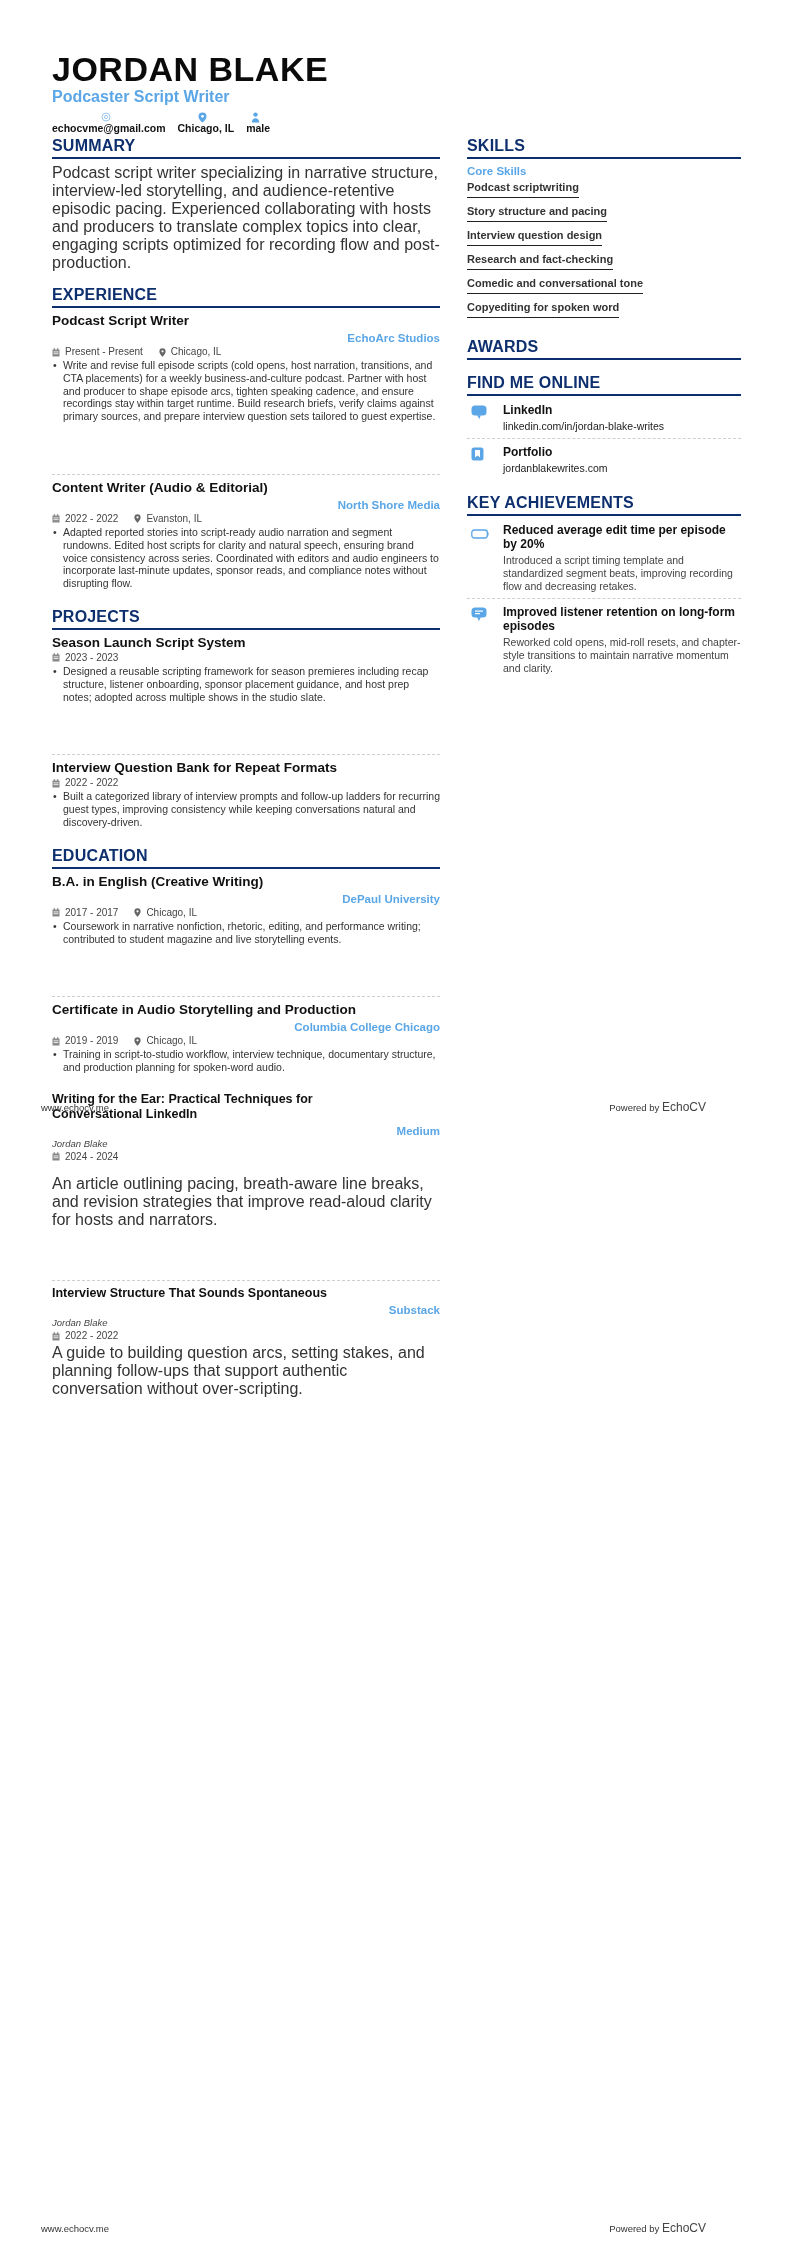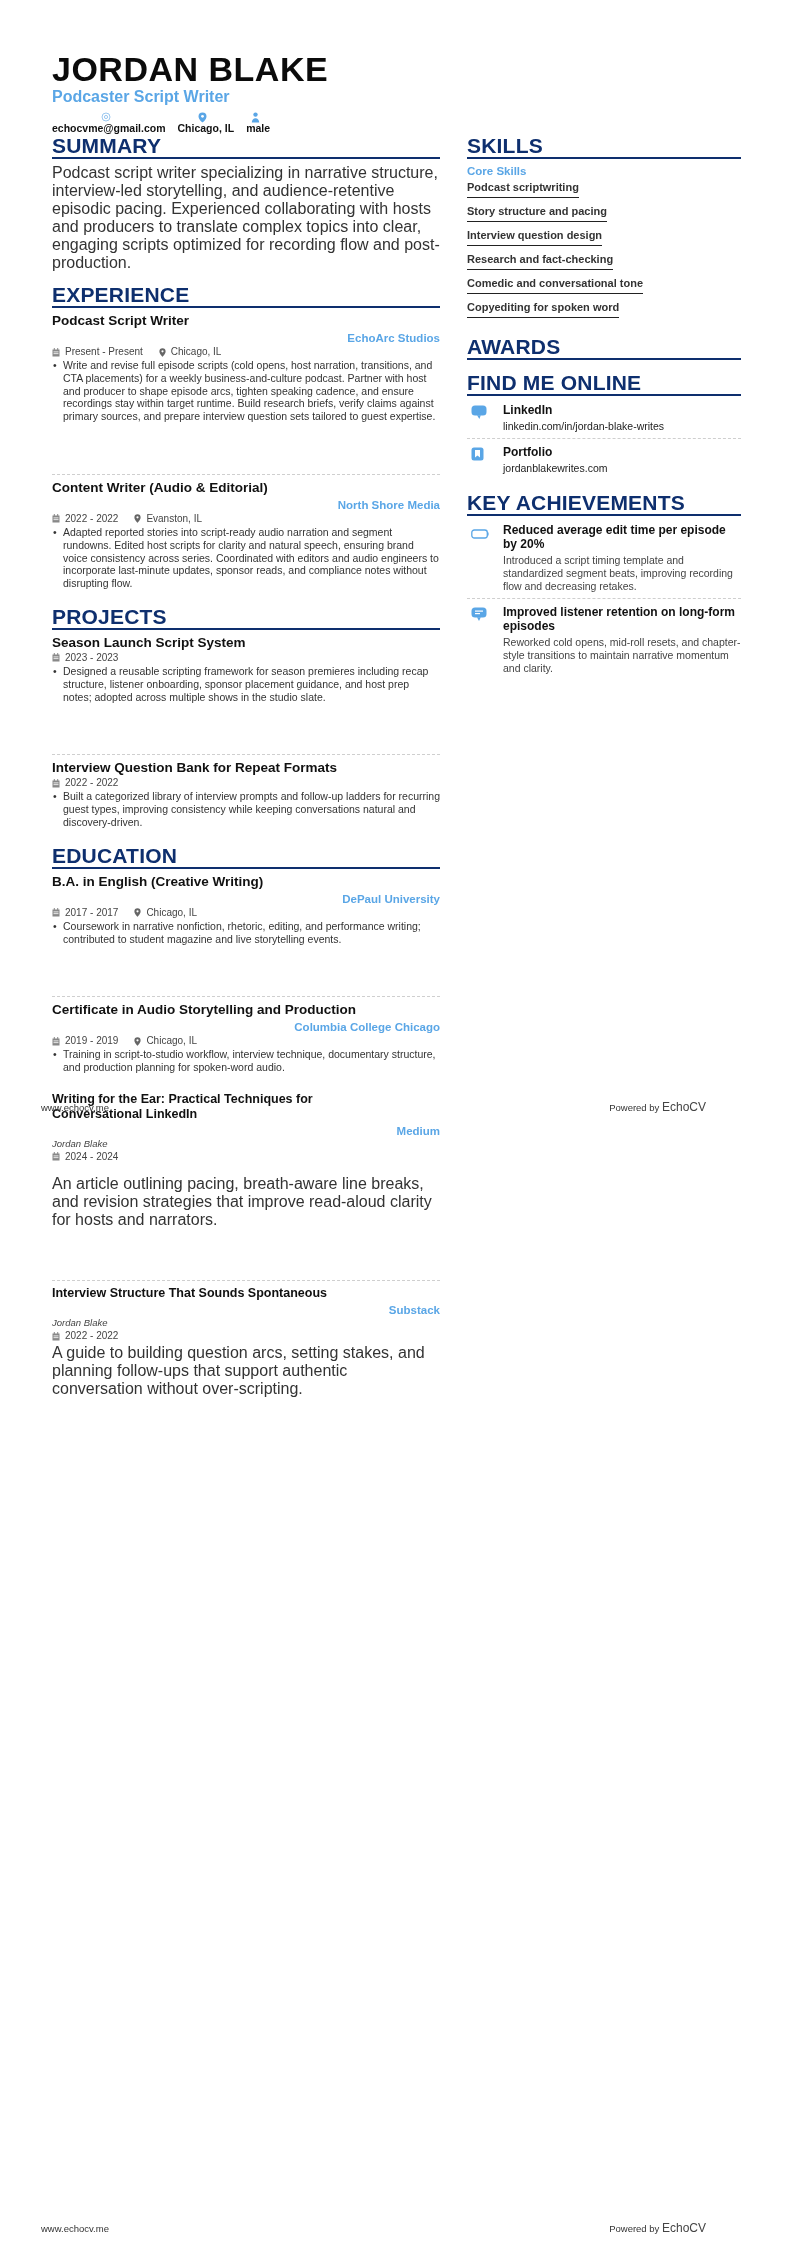--- a/index.html
+++ b/index.html
@@ -16,21 +16,21 @@
   .header { position: absolute; left: 52px; top: 52px; }
   .name { font-size: 34px; font-weight: bold; letter-spacing: 0.5px; color: #0b0b0b; line-height: 34px; }
   .title { font-size: 16px; font-weight: bold; color: #5aa6e6; margin-top: 2px; line-height: 18px; }
   .contacts { display: flex; align-items: center; margin-top: 6px; font-size: 10.5px; font-weight: bold; color: #111; }
   .contact { display: flex; align-items: center; margin-right: 12px; flex-direction: column; }
   .cicon { width: 10px; height: 10px; margin-right: 6px; display: inline-flex; align-items: center; justify-content: center; }
 
   .col-left { position: absolute; left: 52px; width: 388px; }
   .col-right { position: absolute; left: 467px; width: 274px; }
 
-  .section-title { font-size: 21px; font-weight: bold; color: #0e2f6e; line-height: 18px; padding-bottom: 2px; border-bottom: 2px solid #0e2f6e; margin-bottom: 5px; letter-spacing: 0.2px; }
+  .section-title { font-size: 16px; font-weight: bold; color: #0e2f6e; line-height: 18px; padding-bottom: 2px; border-bottom: 2px solid #0e2f6e; margin-bottom: 5px; letter-spacing: 0.2px; }
   .section { margin-bottom: 14px; }
   .para { font-size: 16px; line-height: 18px; color: #333; }
 
   .entry { padding-bottom: 4px; }
   .entry + .entry { border-top: 1px dashed #cfcfcf; padding-top: 5px; margin-top: 47px; }
   .entry-title { font-size: 13.5px; font-weight: bold; color: #111; line-height: 16px; }
   .entry-sub { font-size: 11.5px; font-weight: bold; color: #5aa6e6; line-height: 14px; margin-top: 2px; text-align: right; }
   .meta { display: flex; align-items: center; font-size: 10px; color: #444; line-height: 12px; margin-top: 1px; }
   .meta-item { display: flex; align-items: center; margin-right: 16px; }
   .meta svg { margin-right: 5px; }

